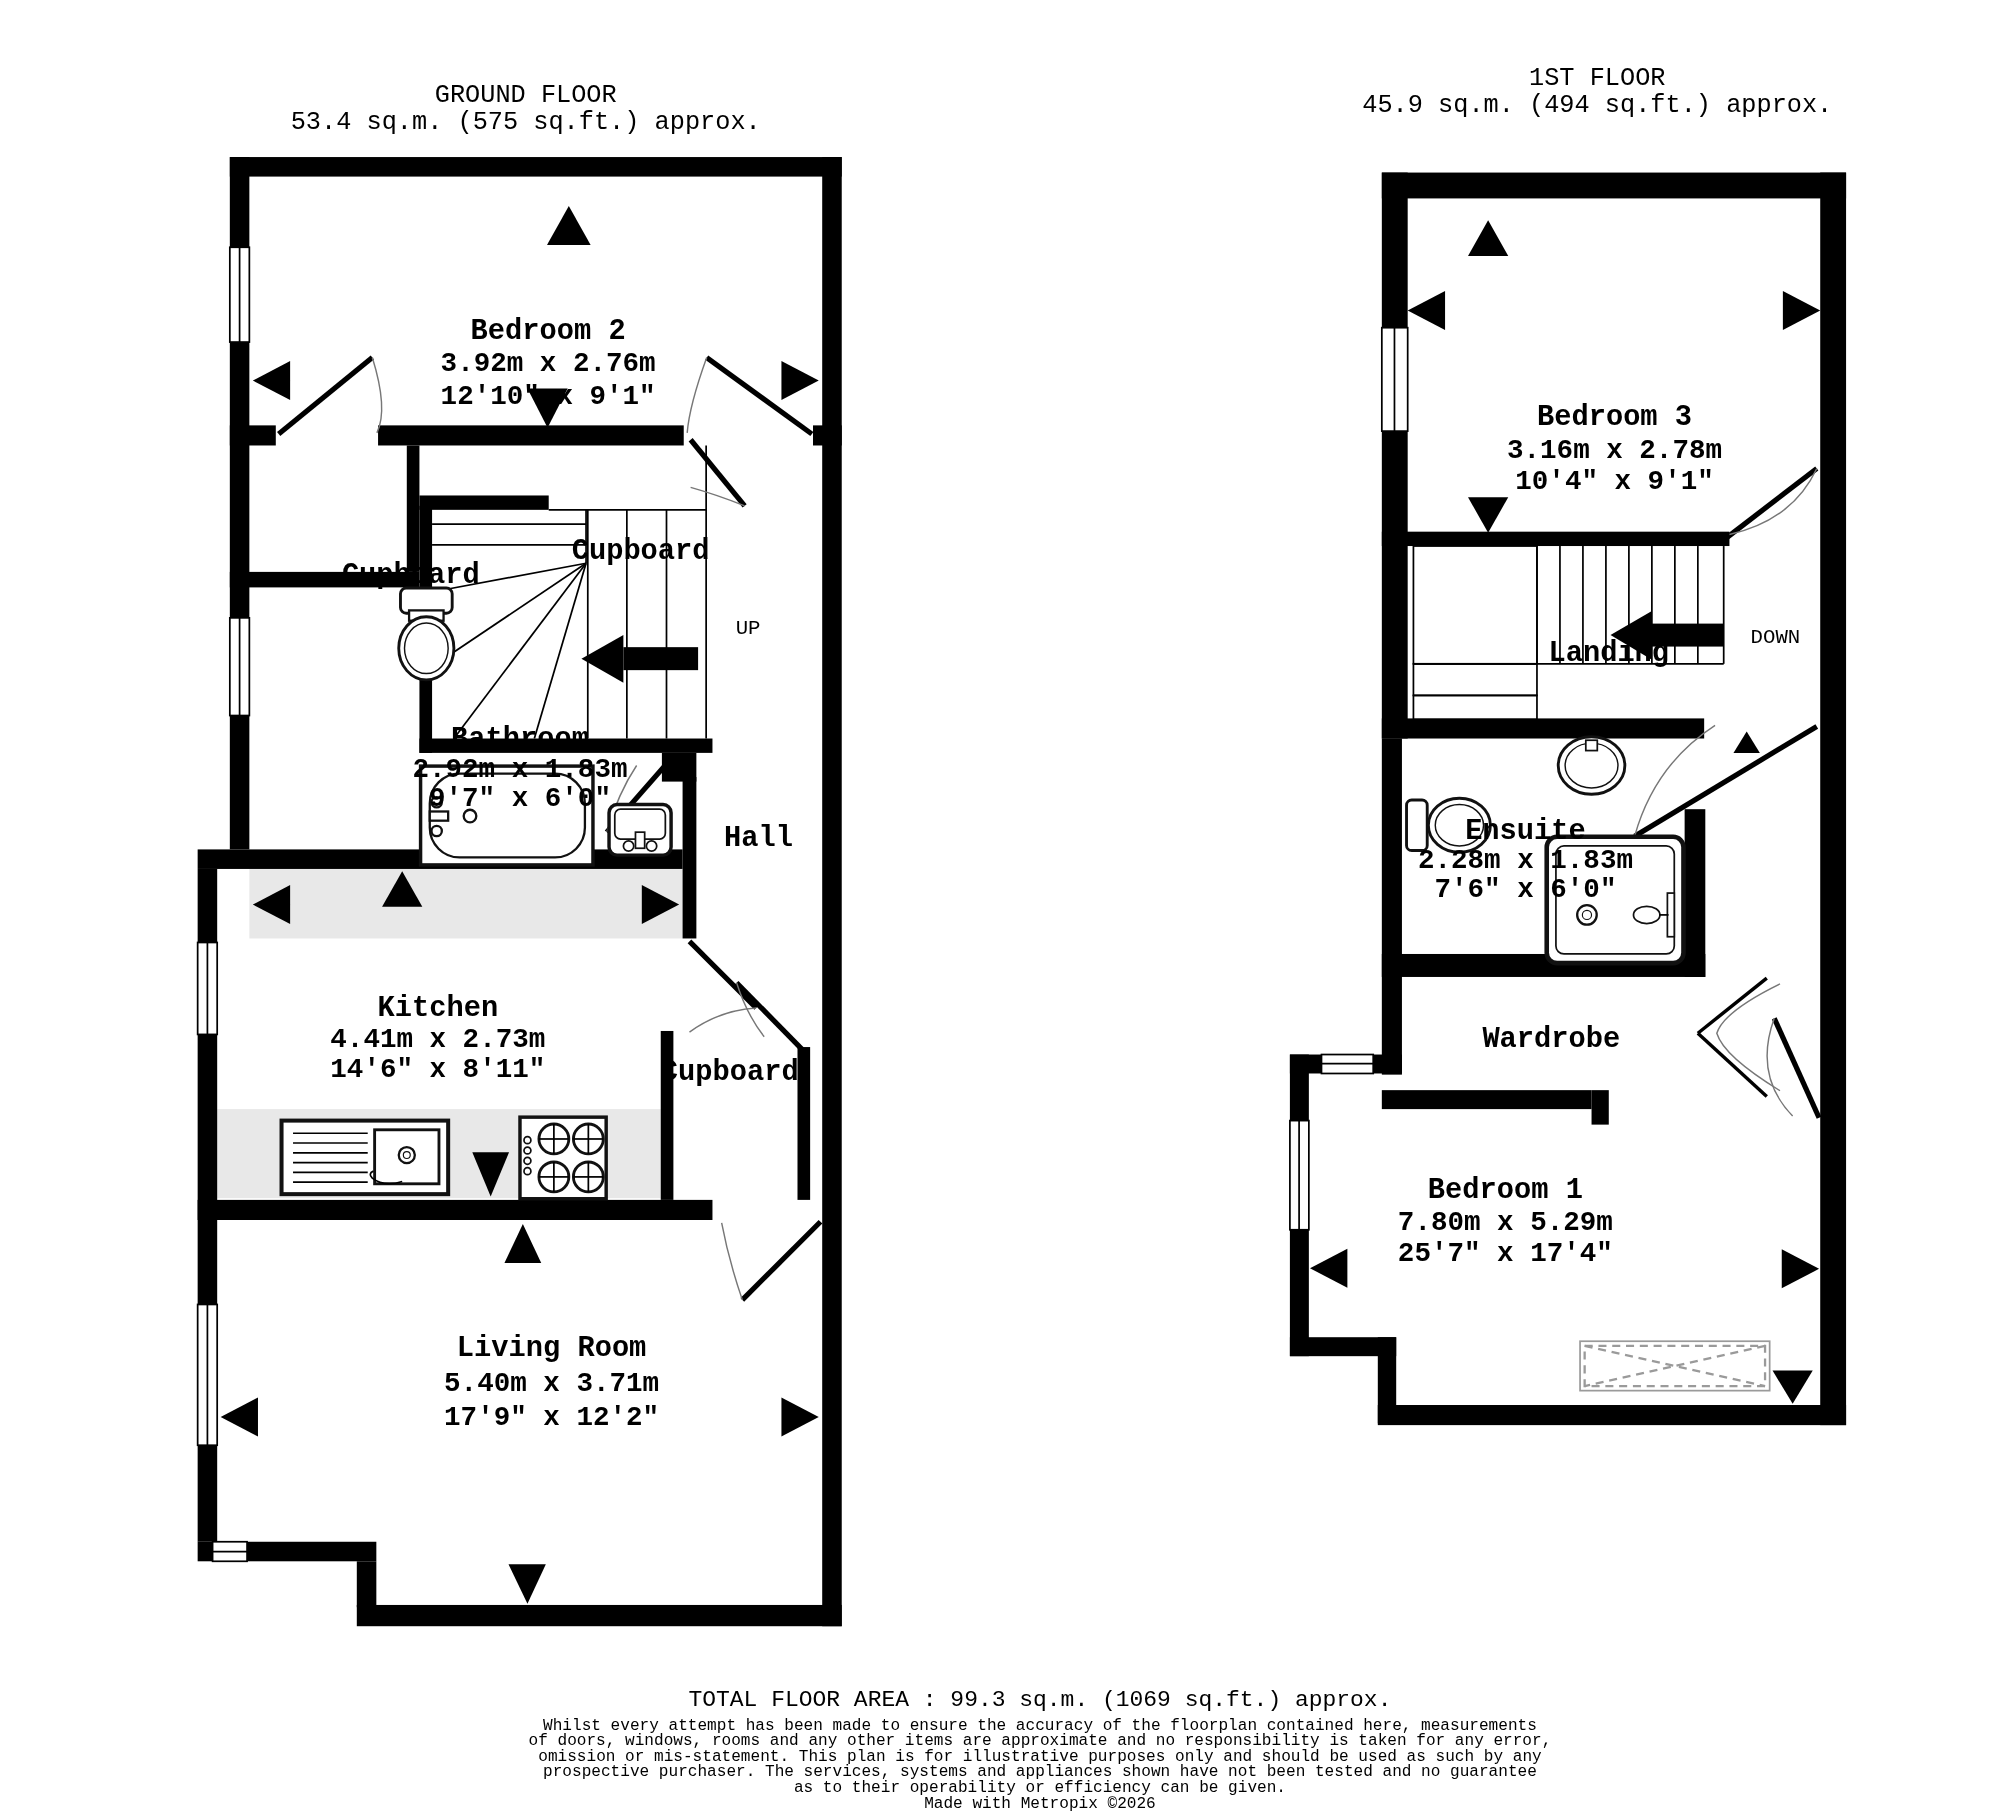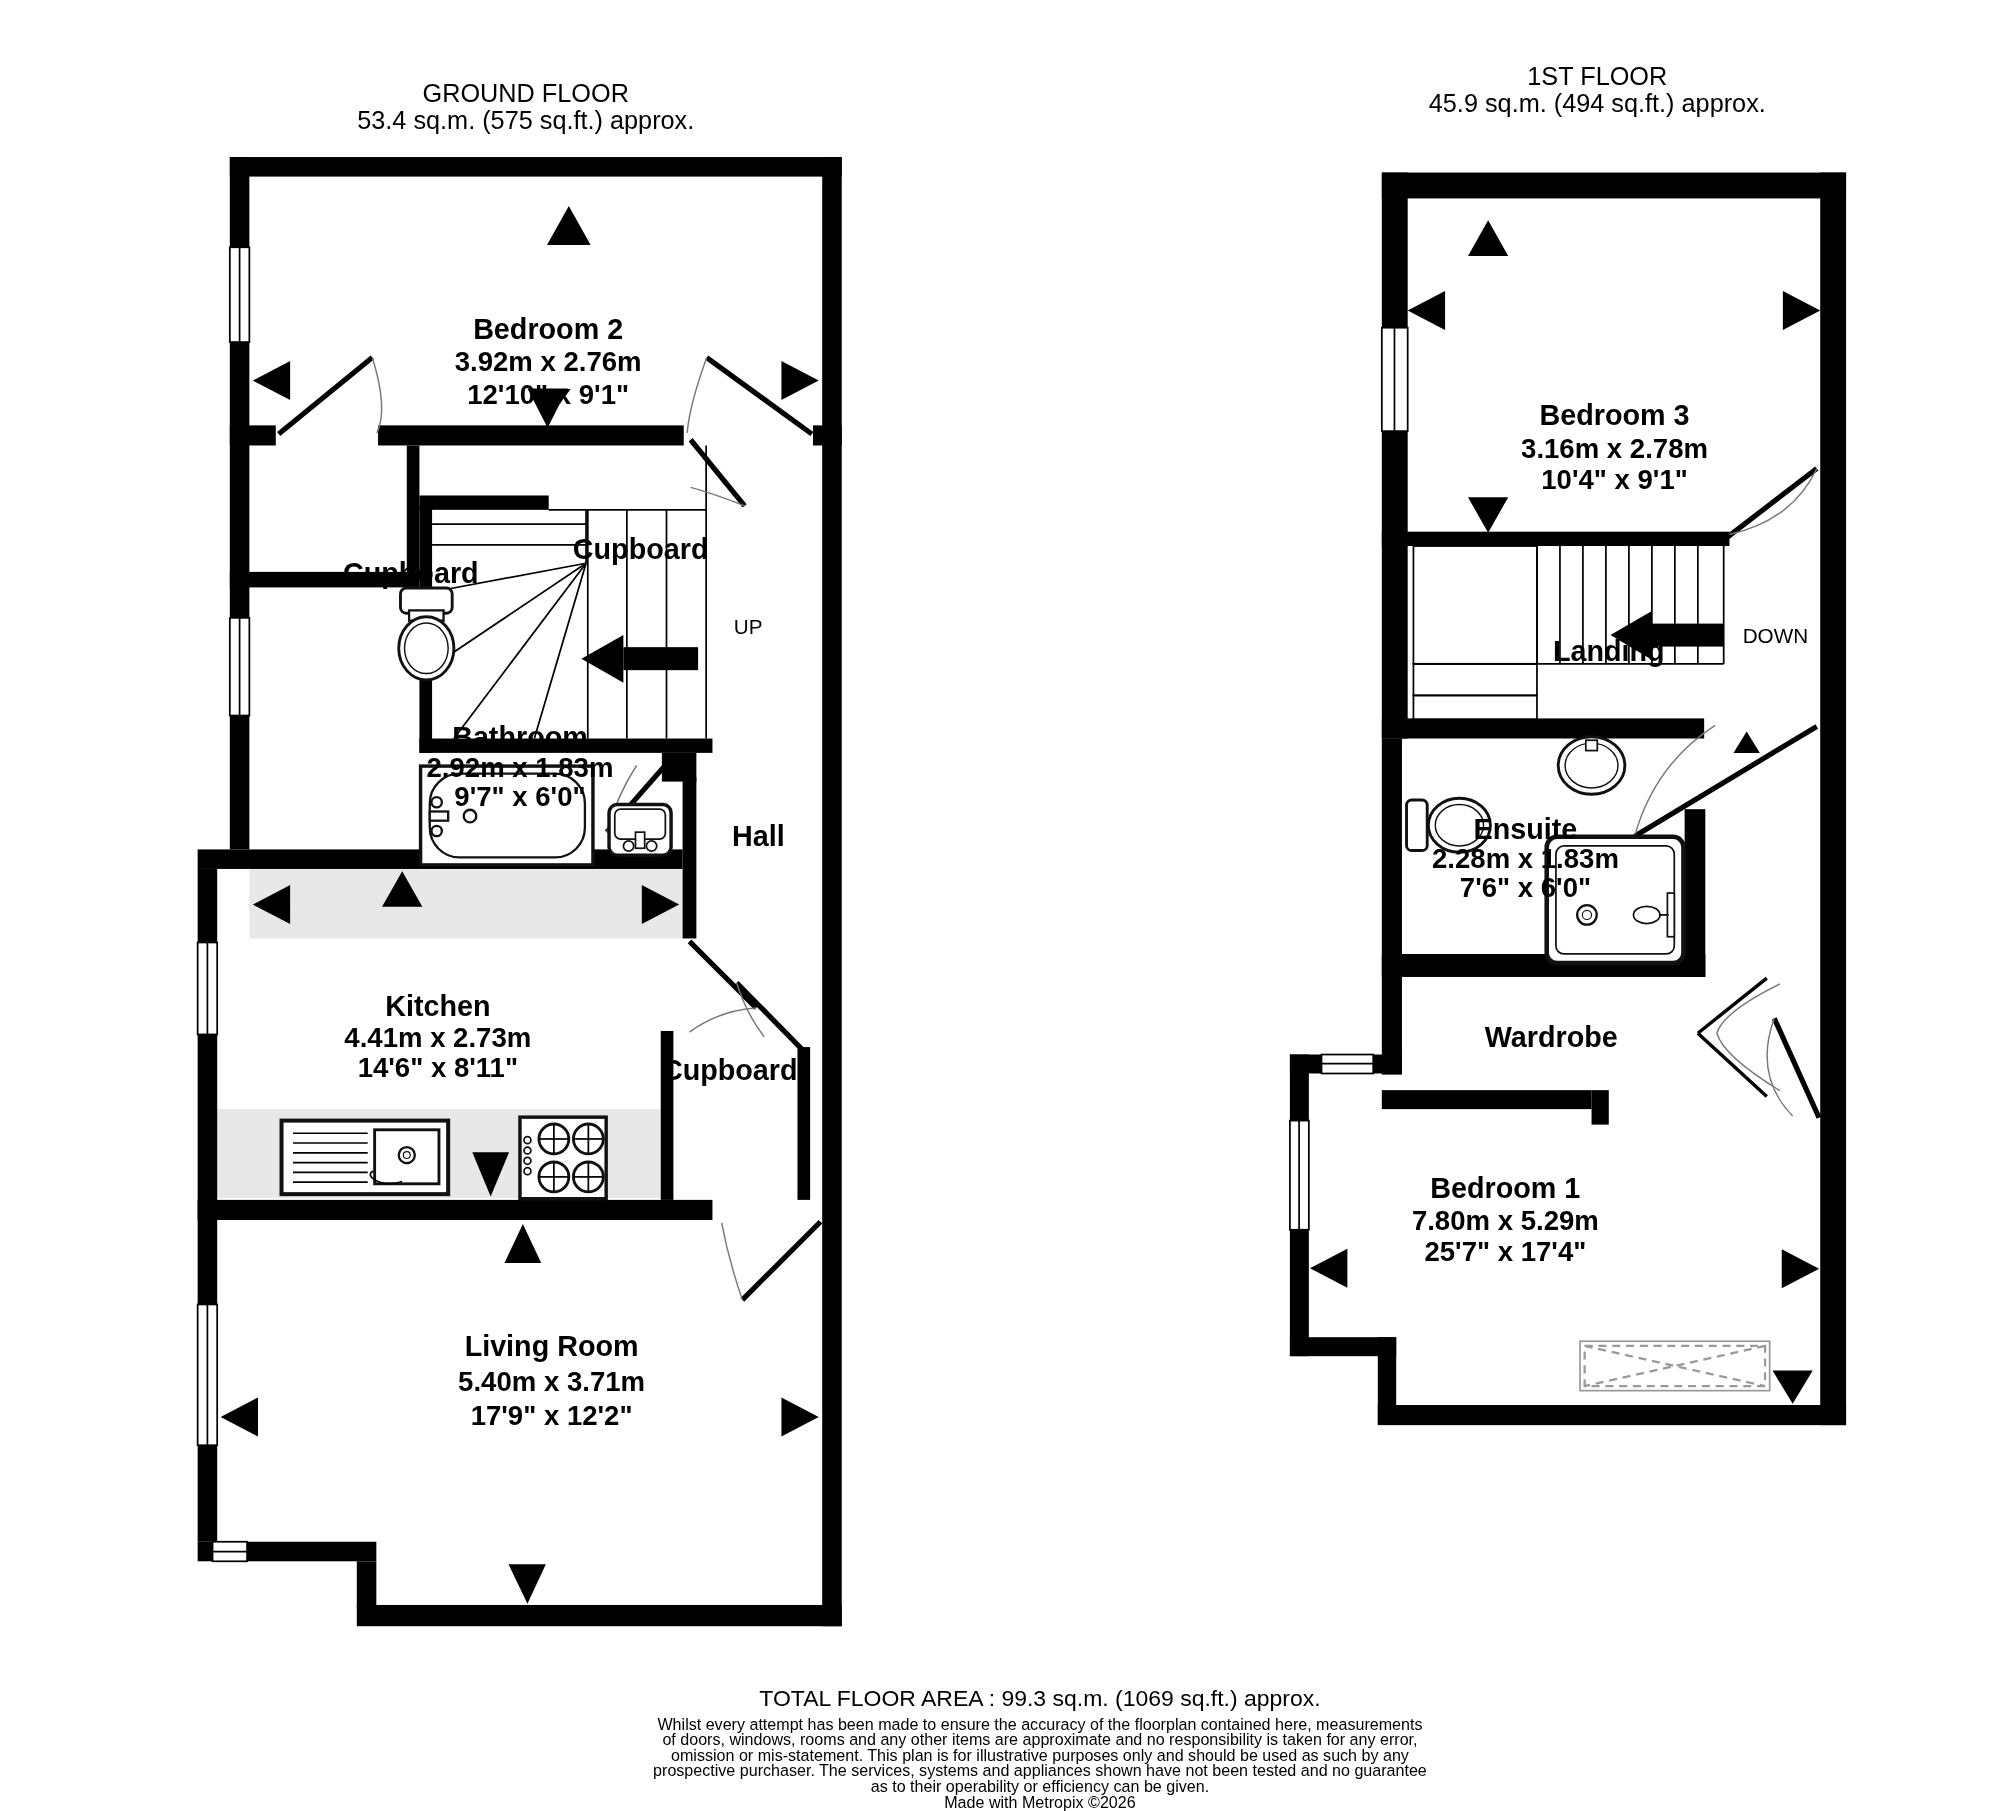--- a/index.html
+++ b/index.html
@@ -1,17 +1,17 @@
 <!DOCTYPE html>
 <html style="font-size:9.2px"><head>
 <meta charset="utf-8">
 <style>
   html,body{margin:0;padding:0;background:#ffffff;}
   .canvas{position:relative;width:2015px;height:1812px;background:#fff;overflow:hidden;
-          font-family:Liberation Sans, sans-serif;}
+          font-family:Liberation Mono, monospace;}
   svg{position:absolute;left:0;top:0;}
   text{fill:#000;}
   .title{font-size:44px;font-weight:400;}
   .room-name{font-size:50px;font-weight:700;}
   .room-dim{font-size:48px;font-weight:700;}
   .small-label{font-size:36px;font-weight:400;}
   .footer-total{font-size:40px;font-weight:400;}
   .footer-small{font-size:28px;font-weight:400;}
   .wall{fill:#000;stroke:none;}
   .thin{stroke:#000;stroke-width:3;fill:none;}

